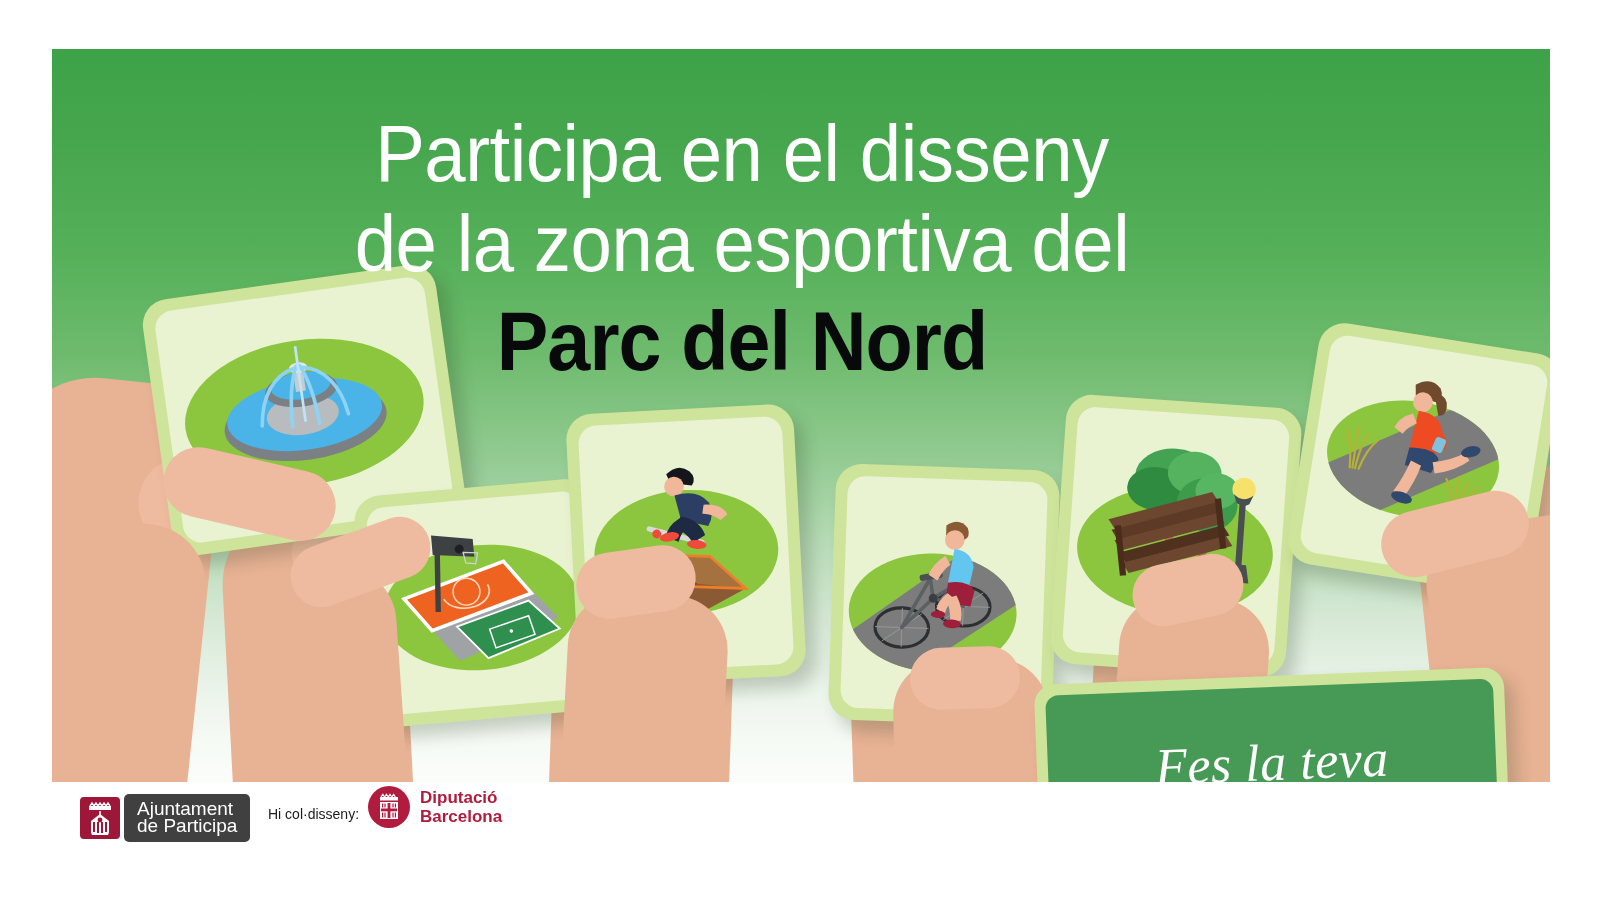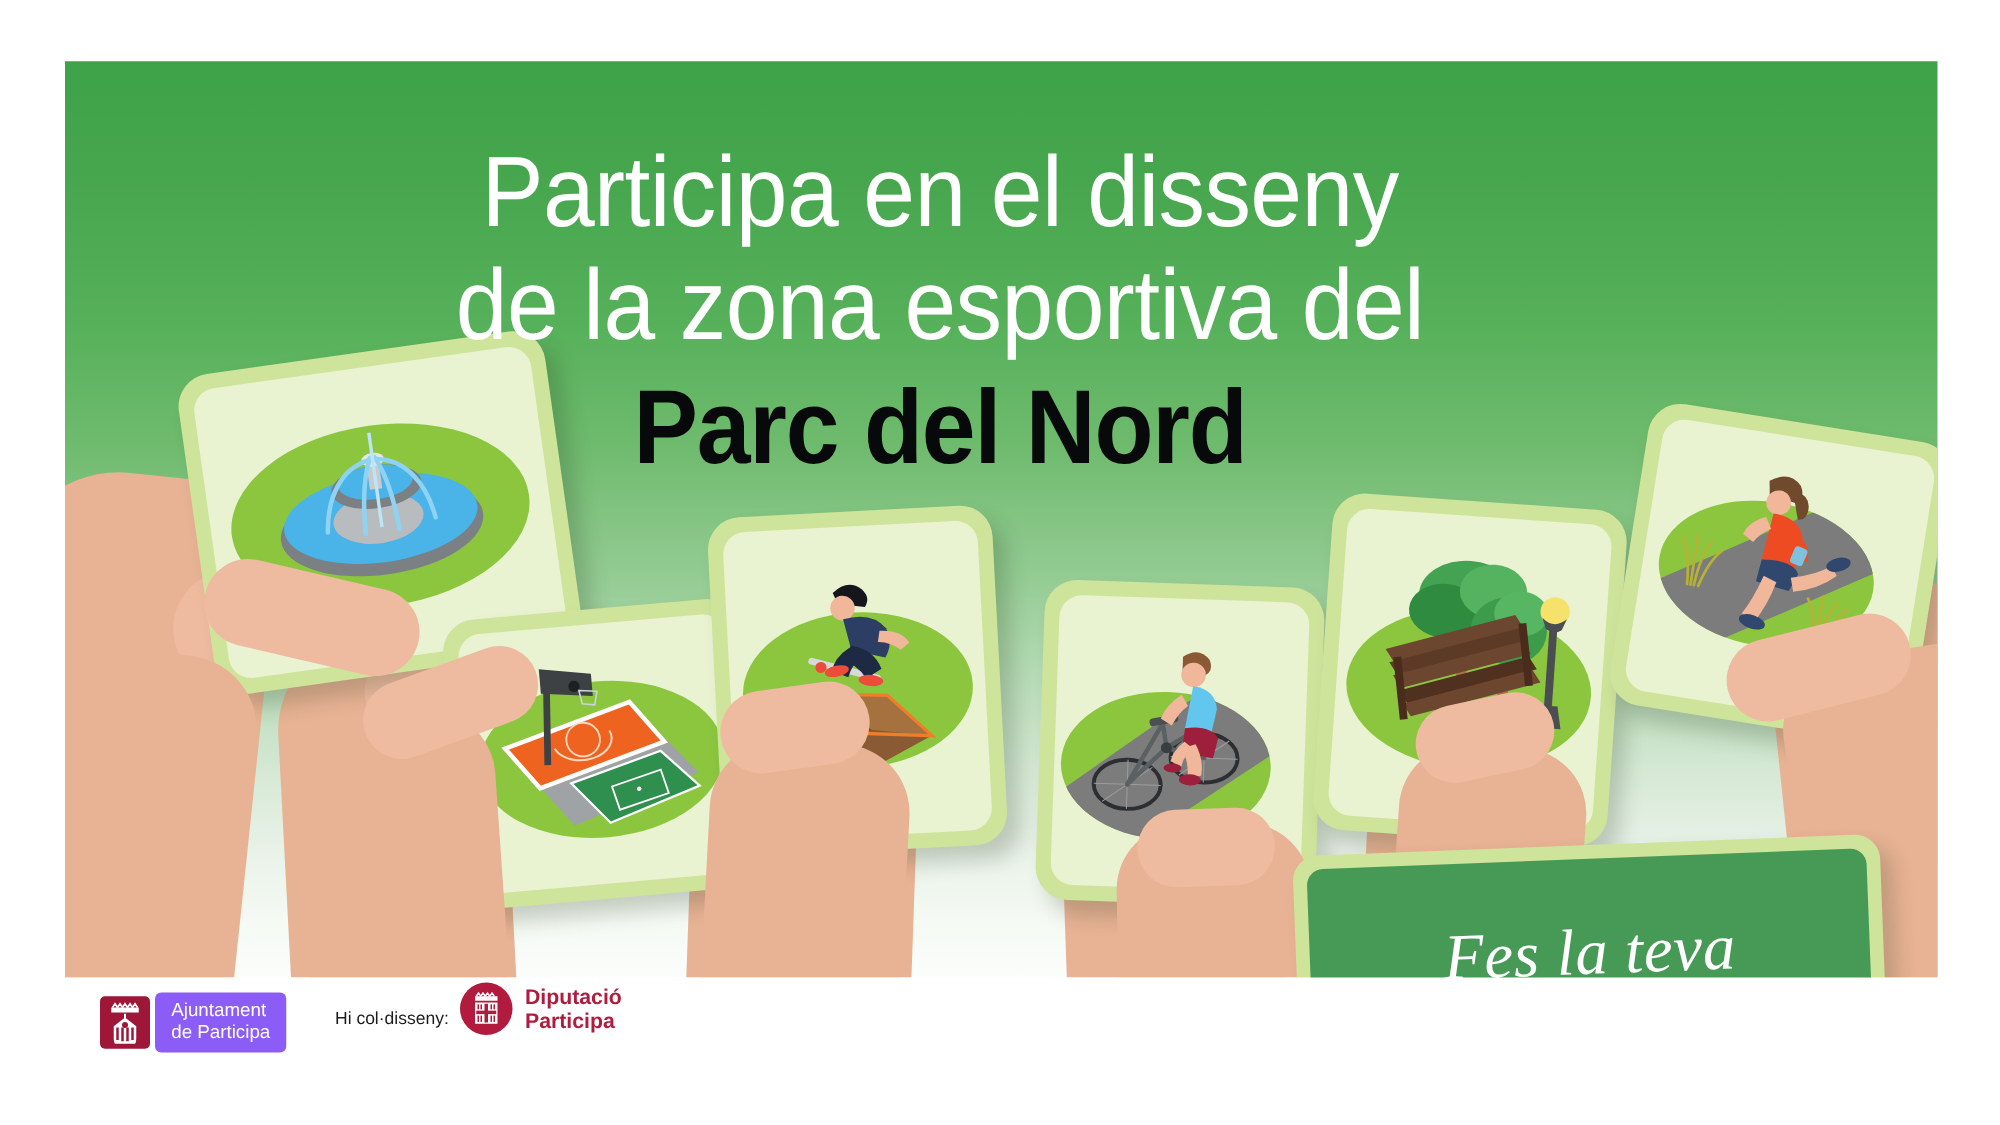--- a/index.html
+++ b/index.html
@@ -12,21 +12,21 @@
     background:linear-gradient(180deg,
        #3da248 0%, #46a64d 12%, #55b059 28%, #6fbb6e 42%,
        #93cb92 56%, #b9dcb8 68%, #d7e9d6 78%, #eaf3e9 87%,
        #f5faf4 94%, #fbfdfb 100%);
     overflow:hidden;
   }
 
   
   #headline{
     position:absolute;left:0;top:60px;width:1380px;text-align:center;
-    z-index:40;pointer-events:none;margin-left:10px;
+    z-index:40;pointer-events:none;
   }
   .hl-line{
     display:block;color:#ffffff;font-family:"Liberation Sans",sans-serif;
     font-size:80px;line-height:90px;font-weight:400;letter-spacing:-0.5px;
     transform:scaleX(0.93);
   }
   .hl-strong{
     display:block;color:#08090a;font-family:"Liberation Sans",sans-serif;
     font-size:84px;line-height:104px;font-weight:700;letter-spacing:-1px;
     transform:scaleX(0.92);
@@ -72,22 +72,22 @@
   
   #footer{position:absolute;left:0;top:782px;width:1600px;height:118px;background:#fff;z-index:70;}
   .logo-row{position:absolute;display:flex;align-items:center;}
   #aj-logo{left:80px;top:12px;}
   .crest{
     width:40px;height:42px;background:#9e1638;border-radius:4px;
     display:flex;align-items:center;justify-content:center;margin-right:4px;
   }
   .crest svg{display:block;}
   .black-pill{
-    background:#8b5cf6;border-radius:5px;color:#fff;
-    padding:7px 13px 8px 13px;font-size:15px;line-height:16.5px;
+    background:#404040;border-radius:5px;color:#fff;
+    padding:7px 13px 8px 13px;font-size:19px;line-height:16.5px;
     font-family:"Liberation Sans",sans-serif;
   }
   #collab{left:268px;top:24px;}
   #collab-label{font-size:14px;color:#1b1b1b;font-family:"Liberation Sans",sans-serif;}
   #dip-logo{left:368px;top:4px;}
   .dip-circle{
     width:42px;height:42px;border-radius:50%;background:#b01b3e;
     display:flex;align-items:center;justify-content:center;margin-right:10px;
   }
   .dip-text{
@@ -413,19 +413,19 @@
             <rect x="19.8" y="11.5" width="1.2" height="4"></rect>
             <rect x="7" y="20.5" width="1.2" height="5"></rect>
             <rect x="9.4" y="20.5" width="1.2" height="5"></rect>
             <rect x="17.4" y="20.5" width="1.2" height="5"></rect>
             <rect x="19.8" y="20.5" width="1.2" height="5"></rect>
           </g>
         </svg>
       </div>
       <div class="dip-text">
         <span>Diputació</span><br>
-        <span>Participa</span>
+        <span>Barcelona</span>
       </div>
     </div>
 
   </div>
 
 </div>
 
 </body></html>

